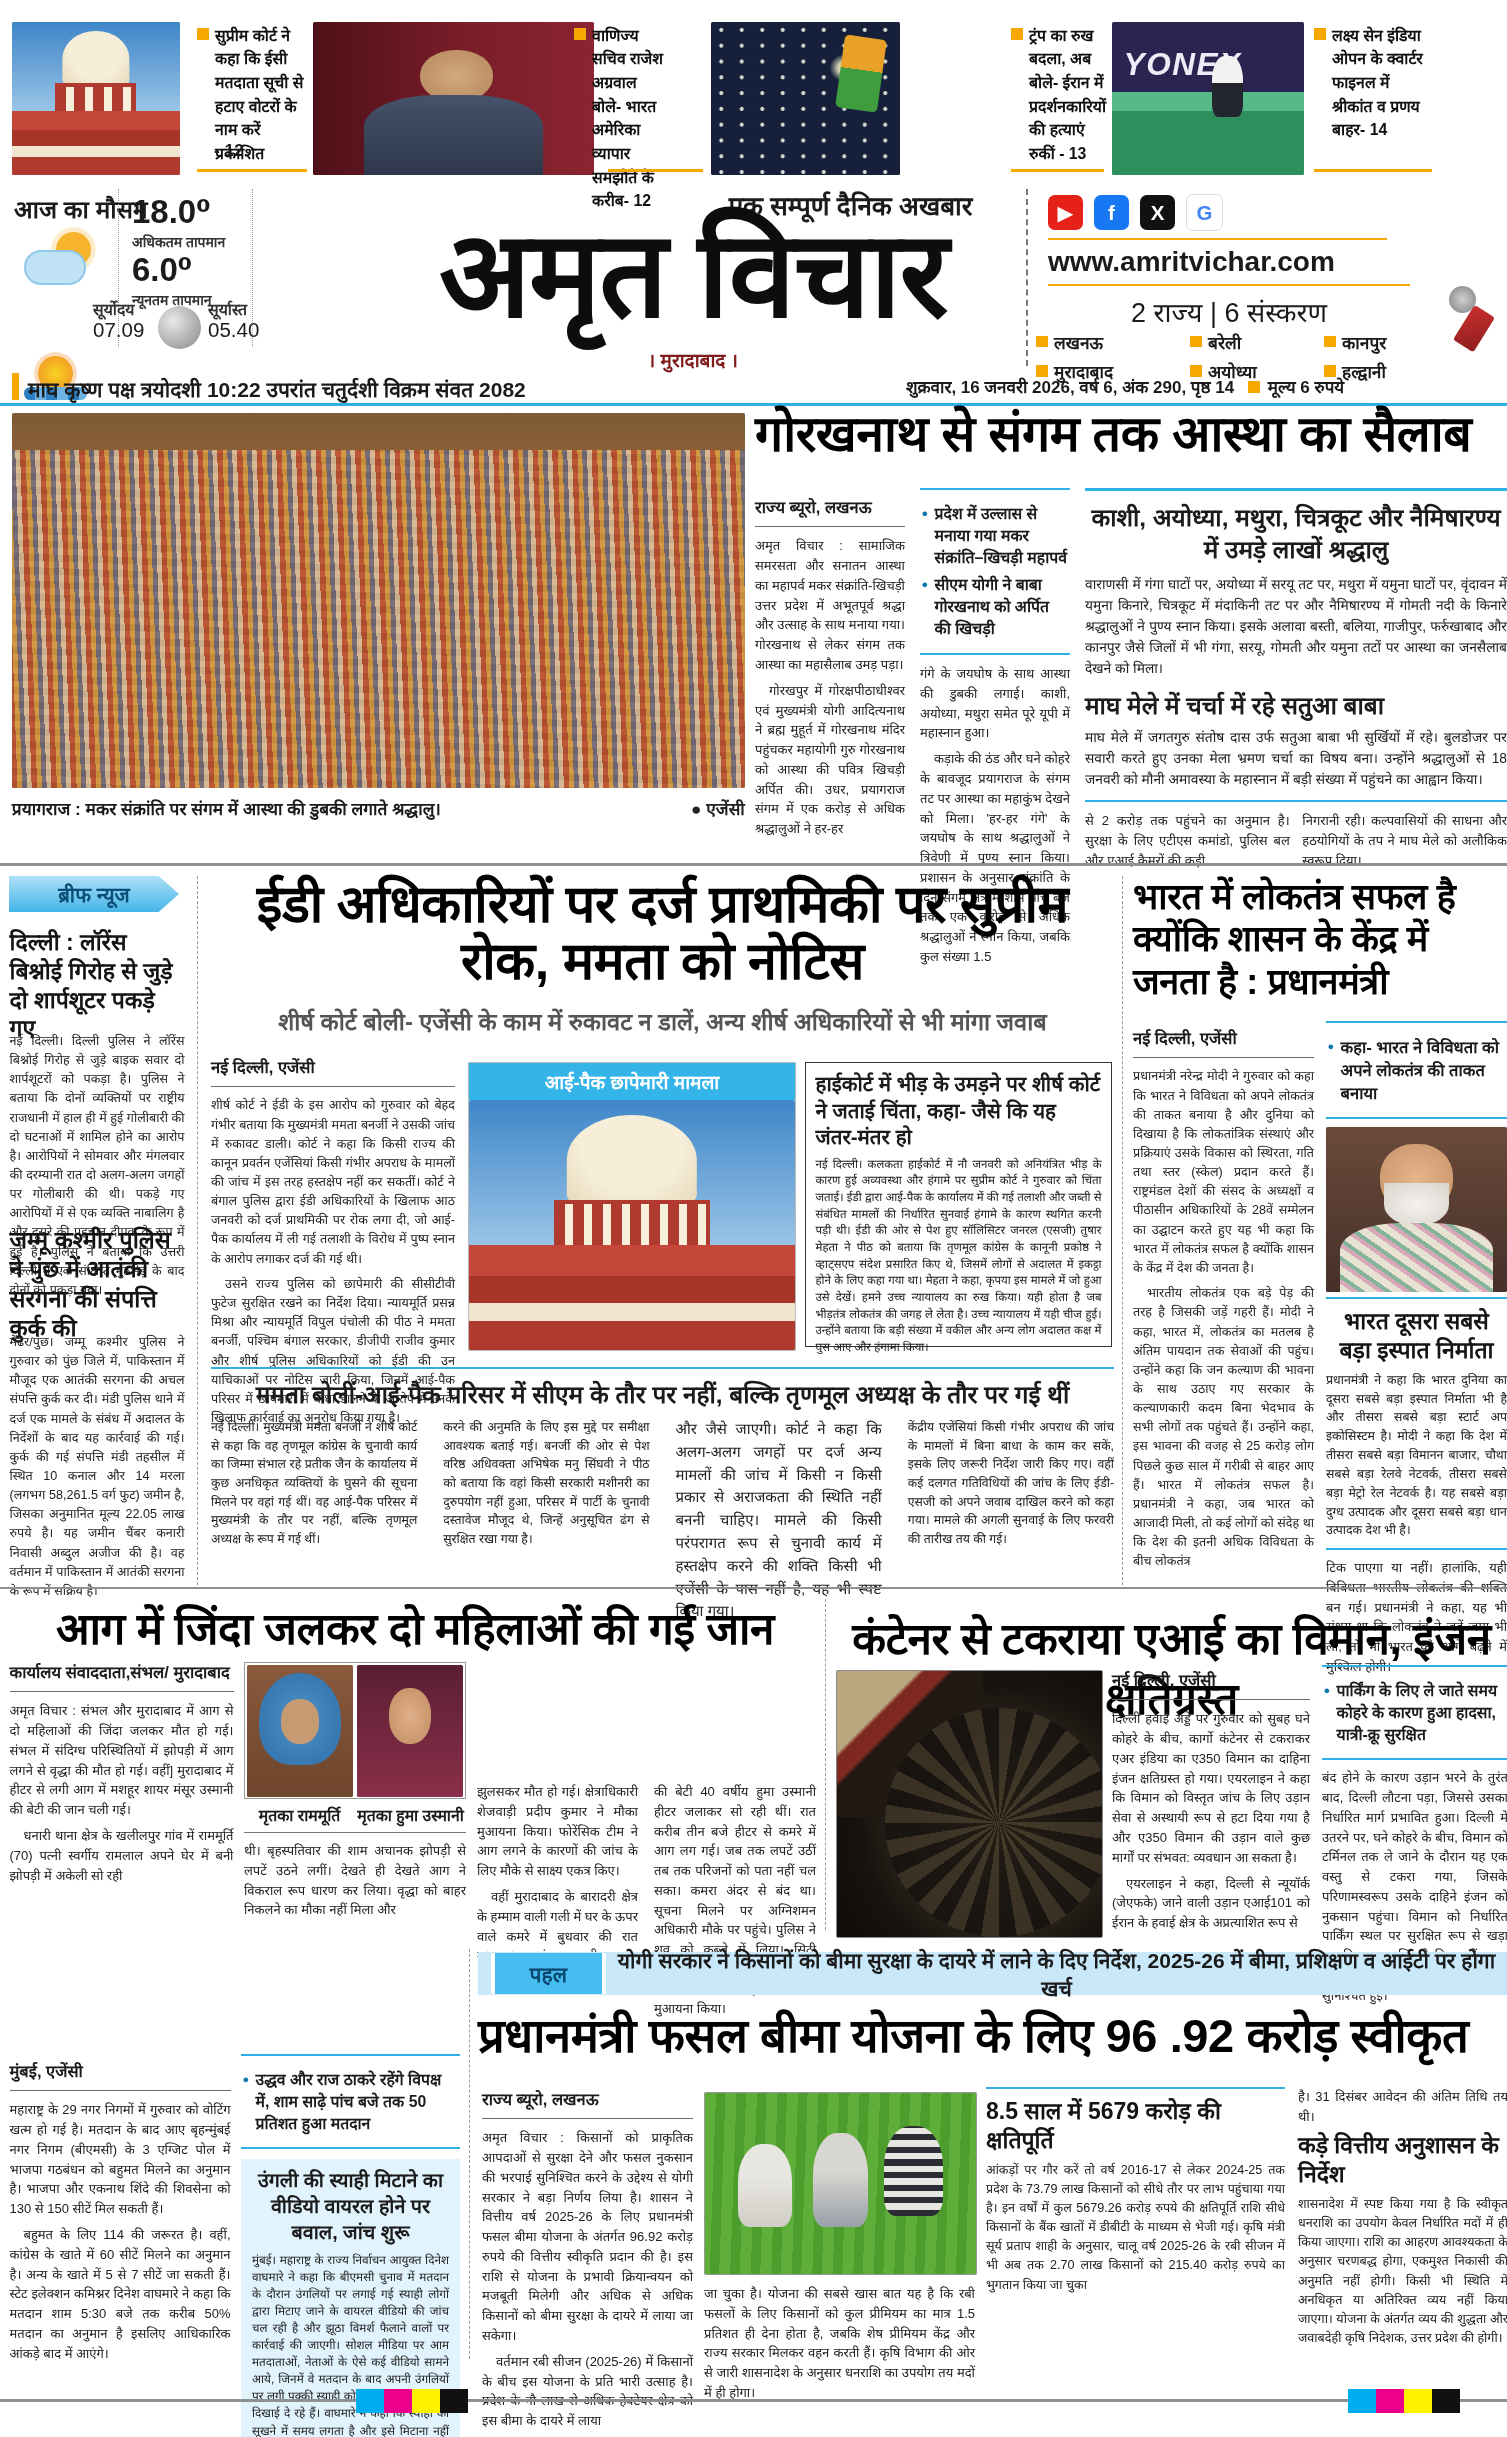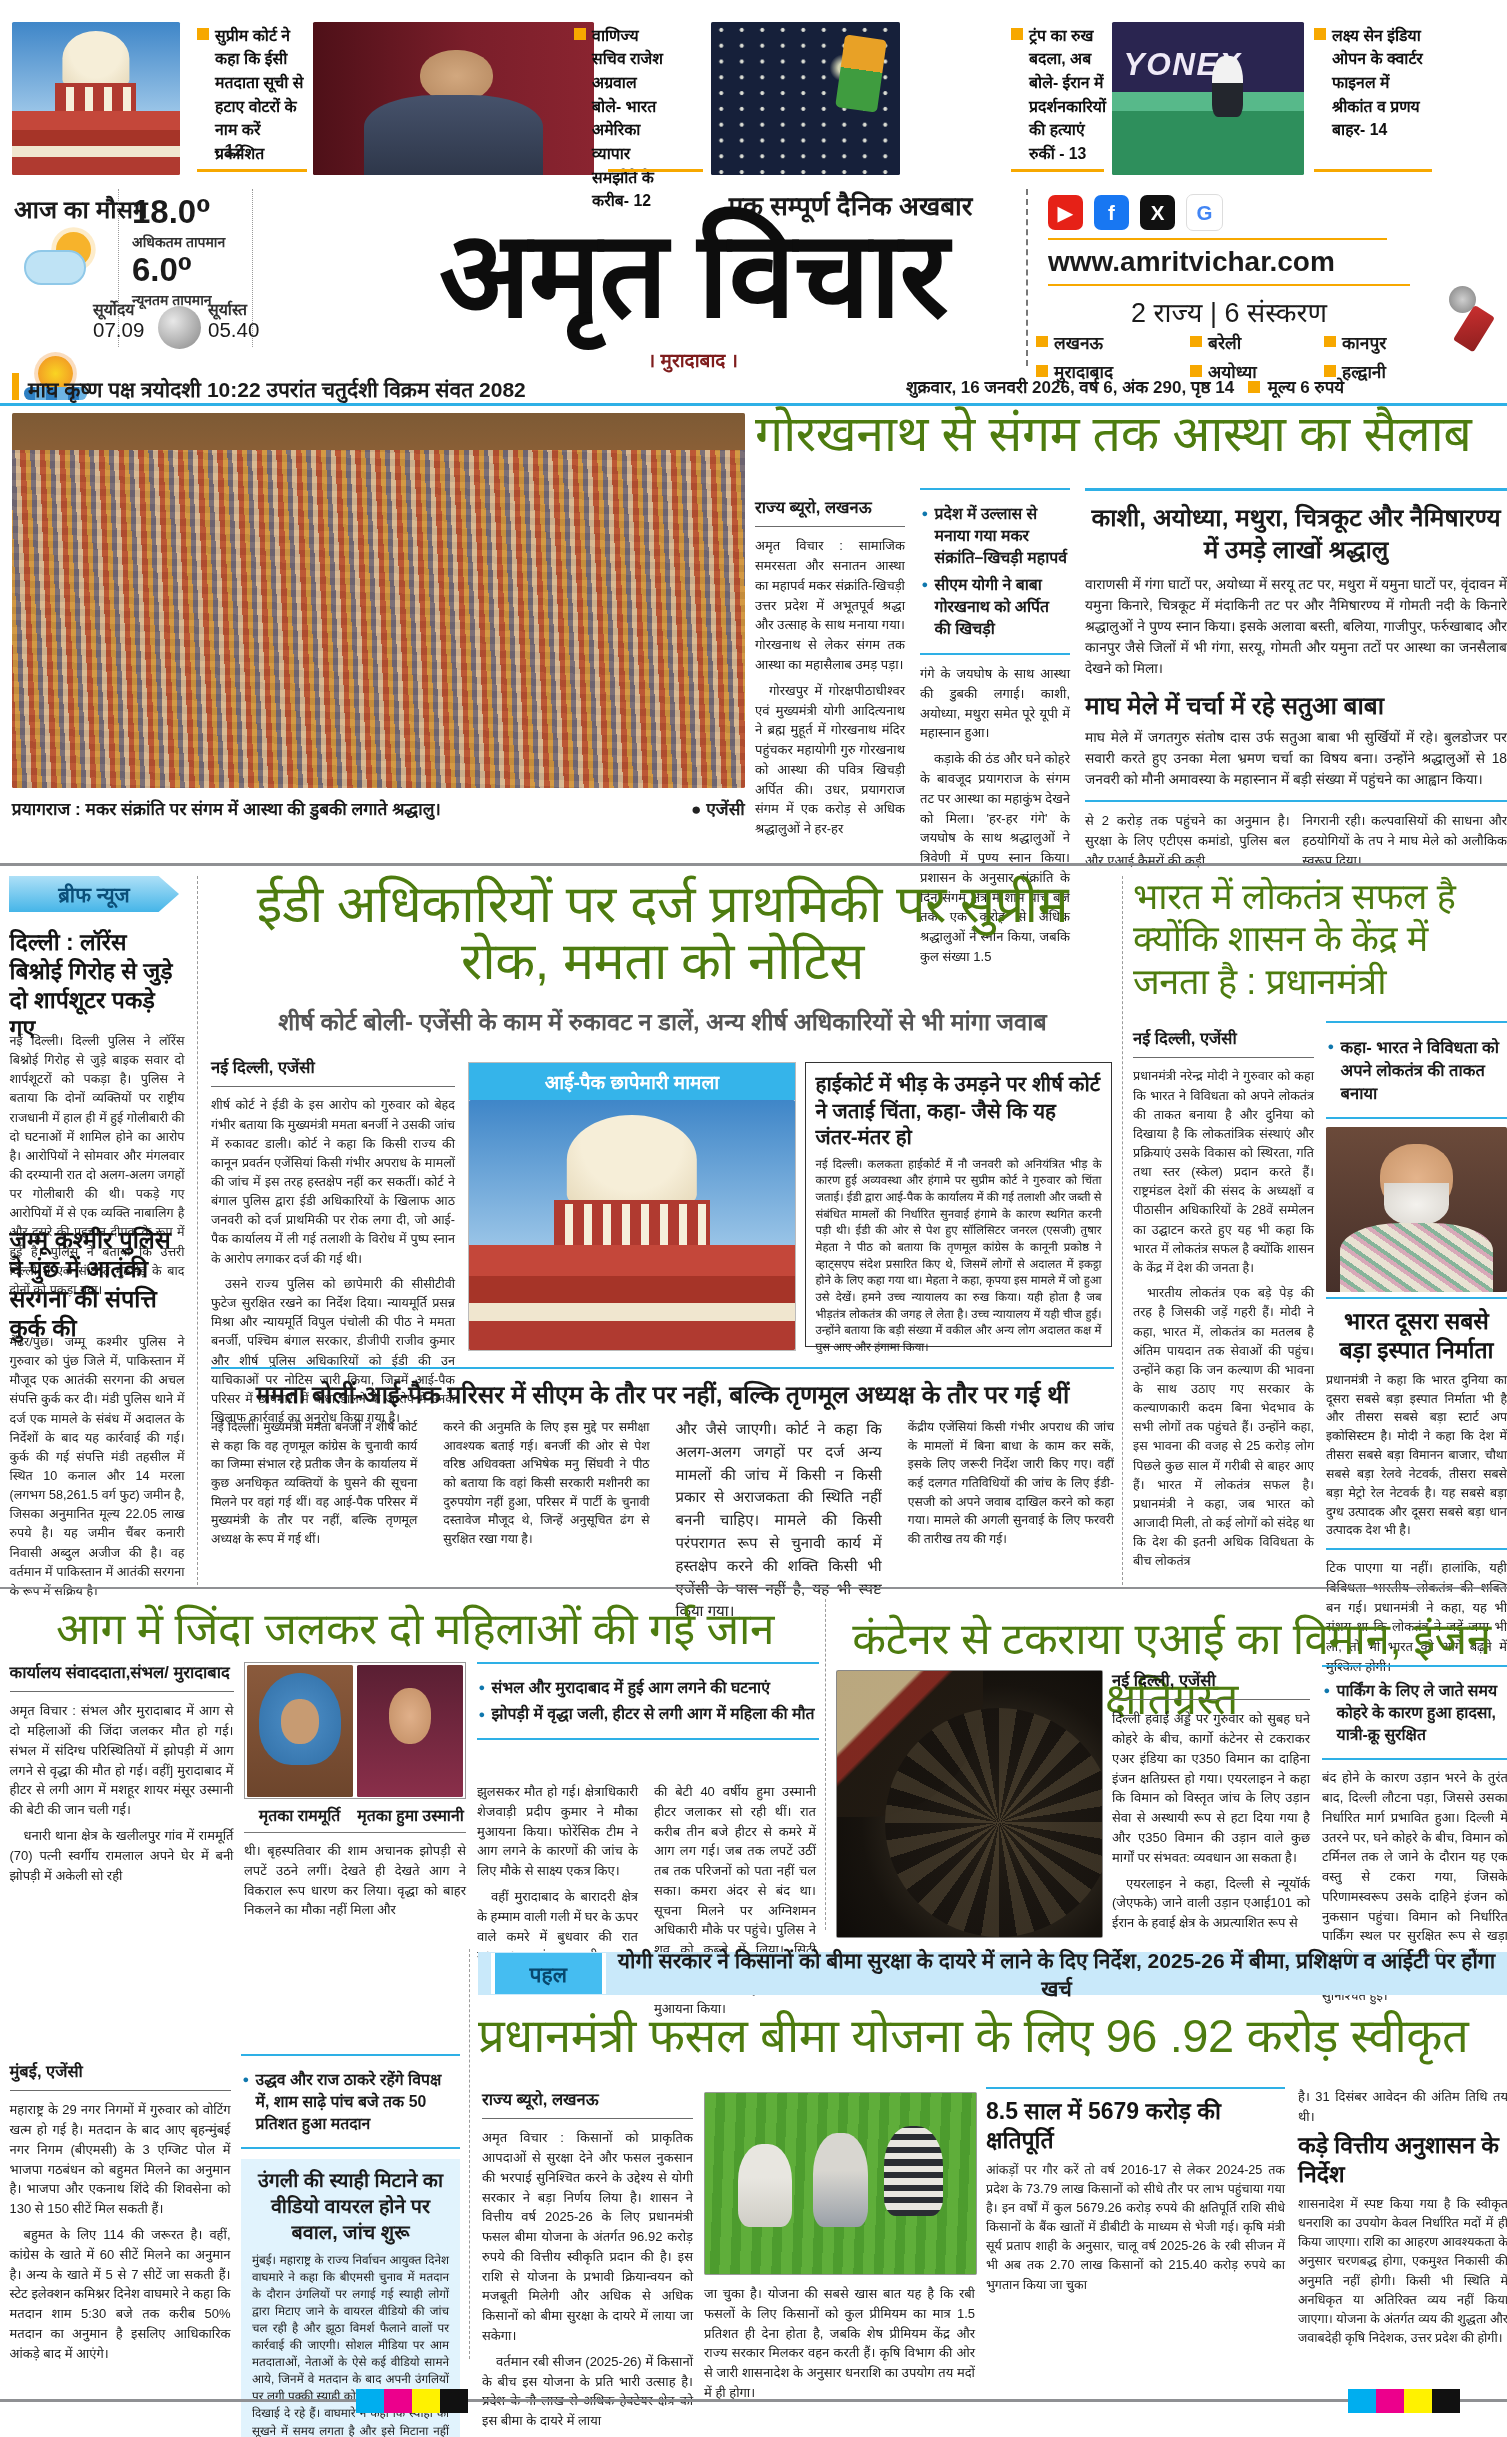--- a/index.html
+++ b/index.html
@@ -4,21 +4,21 @@
 <style>
   html,body{margin:0;padding:0;background:#ffffff;}
   .page{position:relative;width:1508px;height:2438px;background:#fff;overflow:hidden;
         font-family:"Liberation Sans","DejaVu Sans",sans-serif;color:#1b1b1b;}
   .abs{position:absolute;}
   .ph{position:absolute;overflow:hidden;border-radius:1.6px;}
   .body{font-size:13px;line-height:1.52;text-align:justify;color:#202020;}
   .body p{margin:0 0 6.3px 0;text-indent:14px;}
   .body p:first-child{text-indent:0;}
   .byline{font-weight:bold;font-size:16.5px;border-bottom:1.2px solid #6b6b6b;padding-bottom:7.9px;margin-bottom:9.5px;}
-  .hl{font-weight:normal;color:#4d7c0f;letter-spacing:-0.4px;}
+  .hl{font-weight:bold;color:#000000;letter-spacing:-0.4px;}
   .ystrip{position:absolute;height:3.2px;background:#f7a800;}
   .ybul{display:inline-block;width:11.8px;height:11.8px;background:#f7a800;margin-right:6.3px;flex:0 0 11.8px;margin-top:4.7px;}
   .tsitem{position:absolute;display:flex;font-size:15.8px;font-weight:bold;line-height:1.5;color:#101010;}
   .bulbox{border-top:2.4px solid #2eb0e6;border-bottom:2.4px solid #2eb0e6;padding:7.9px 1.6px;}
   .bullet{display:flex;font-weight:bold;font-size:15.8px;line-height:1.4;margin:4.7px 0;}
   .bullet::before{content:"●";color:#0f77ad;font-size:11px;margin-right:6.3px;margin-top:3.2px;}
   .grule{position:absolute;left:0;width:1508px;height:3.2px;background:#8f9093;}
   .vdash{position:absolute;border-left:1.6px dashed #9a9a9a;}
   .capbar{background:#35b4ea;color:#fff;font-weight:bold;text-align:center;font-size:19px;padding:5.5px 0;}
   .subt{font-weight:bold;font-size:22px;line-height:1.25;color:#141414;}
@@ -341,24 +341,20 @@
           <div class="f"></div>
         </div>
     </div>
     <div style="display:flex;font-size:15.8px;font-weight:bold;margin-top:4.7px;">
       <span style="width:50%;text-align:center;">मृतका राममूर्ति</span>
       <span style="width:50%;text-align:center;">मृतका हुमा उस्मानी</span>
     </div>
     <div class="body" style="border-top:1.6px solid #777;margin-top:6.3px;padding-top:7.9px;">थी। बृहस्पतिवार की शाम अचानक झोपड़ी से लपटें उठने लगीं। देखते ही देखते आग ने विकराल रूप धारण कर लिया। वृद्धा को बाहर निकलने का मौका नहीं मिला और</div>
   </div>
 
-  <div class="abs bulbox" style="left:477px;top:1662px;width:339px;">
-    <div class="bullet">संभल और मुरादाबाद में हुई आग लगने की घटनाएं</div>
-    <div class="bullet">झोपड़ी में वृद्धा जली, हीटर से लगी आग में महिला की मौत</div>
-  </div>
   <div class="abs body" style="left:477px;top:1782px;width:161px;">
       <p>झुलसकर मौत हो गई। क्षेत्राधिकारी शेजवाड़ी प्रदीप कुमार ने मौका मुआयना किया। फोरेंसिक टीम ने आग लगने के कारणों की जांच के लिए मौके से साक्ष्य एकत्र किए।</p>
       <p>वहीं मुरादाबाद के बारादरी क्षेत्र के हम्माम वाली गली में घर के ऊपर वाले कमरे में बुधवार की रात मशहूर शायर मंसूर उस्मानी</p>
     </div>
   <div class="abs body" style="left:654px;top:1782px;width:162px;">की बेटी 40 वर्षीय हुमा उस्मानी हीटर जलाकर सो रही थीं। रात करीब तीन बजे हीटर से कमरे में आग लग गई। जब तक लपटें उठीं तब तक परिजनों को पता नहीं चल सका। कमरा अंदर से बंद था। सूचना मिलने पर अग्निशमन अधिकारी मौके पर पहुंचे। पुलिस ने शव को कब्जे में लिया। सिटी मजिस्ट्रेट दीक्षा और कोतवाली प्रभारी राजेश सिंह ने मौका मुआयना किया।</div>
 
   <div class="vdash" style="left:825px;top:1599px;height:331px;"></div>
   <div class="abs hl" style="left:835px;top:1607px;width:673px;text-align:center;font-size:44px;">कंटेनर से टकराया एआई का विमान, इंजन क्षतिग्रस्त</div>
 
   <div class="ph engine" style="left:836px;top:1670px;width:265px;height:266px;border:0.8px solid #888;">

